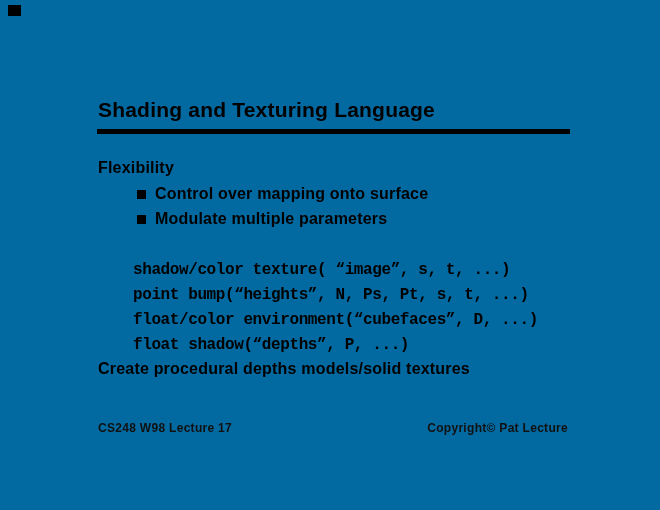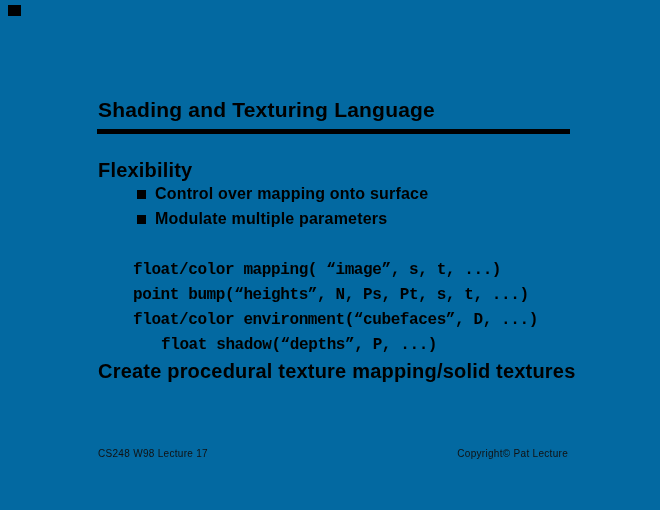--- a/index.html
+++ b/index.html
@@ -29,21 +29,21 @@
   }
   .rule {
     position: absolute;
     left: 97px; top: 129px;
     width: 473px; height: 5px;
     background: #000000;
   }
   .heading {
     position: absolute;
     left: 98px;
-    font-size: 20px;
+    font-size: 16px;
     font-weight: bold;
     letter-spacing: 0.2px;
     white-space: nowrap;
   }
   .h-flex   { top: 159px; }
   .h-tex    { top: 235px; }
   .h-create { top: 360px; }
   .bullet-row {
     position: absolute;
     left: 137px;
@@ -69,30 +69,29 @@
     left: 133px;
     font-family: "Liberation Mono", monospace;
     font-size: 16px;
     font-weight: bold;
     white-space: nowrap;
     letter-spacing: -0.4px;
   }
   .c1 { top: 261px; }
   .c2 { top: 286px; }
   .c3 { top: 311px; }
-  .c4 { top: 336px; margin-left: 28px; }
+  .c4 { top: 336px; }
   .footer-left, .footer-right {
     position: absolute;
     top: 421px;
-    font-size: 10px;
-    font-weight: normal;
+    font-size: 12px;
+    font-weight: bold;
     letter-spacing: 0.3px;
     color: #111111;
     white-space: nowrap;
-    margin-top: 27px;
   }
   .footer-left  { left: 98px; }
   .footer-right { right: 92px; }
 </style>
 </head>
 <body>
 
 <div class="slide">
 
   <div class="corner-mark"></div>
@@ -107,23 +106,23 @@
     <span class="sq"></span>
     <span class="bullet-text">Modulate multiple parameters</span>
   </div>
 
   <div class="bullet-row b1">
     <span class="sq"></span>
     <span class="bullet-text">Control over mapping onto surface</span>
   </div>
 
 
-  <div class="code-line c1">float/color mapping( “image”, s, t, ...)</div>
+  <div class="code-line c1">shadow/color texture( “image”, s, t, ...)</div>
   <div class="code-line c2">point bump(“heights”, N, Ps, Pt, s, t, ...)</div>
   <div class="code-line c3">float/color environment(“cubefaces”, D, ...)</div>
   <div class="code-line c4">float shadow(“depths”, P, ...)</div>
 
-  <div class="heading h-create">Create procedural texture mapping/solid textures</div>
+  <div class="heading h-create">Create procedural depths models/solid textures</div>
 
   <div class="footer-left">CS248 W98 Lecture 17</div>
   <div class="footer-right">Copyright© Pat Lecture</div>
 
 </div>
 
 </body></html>

